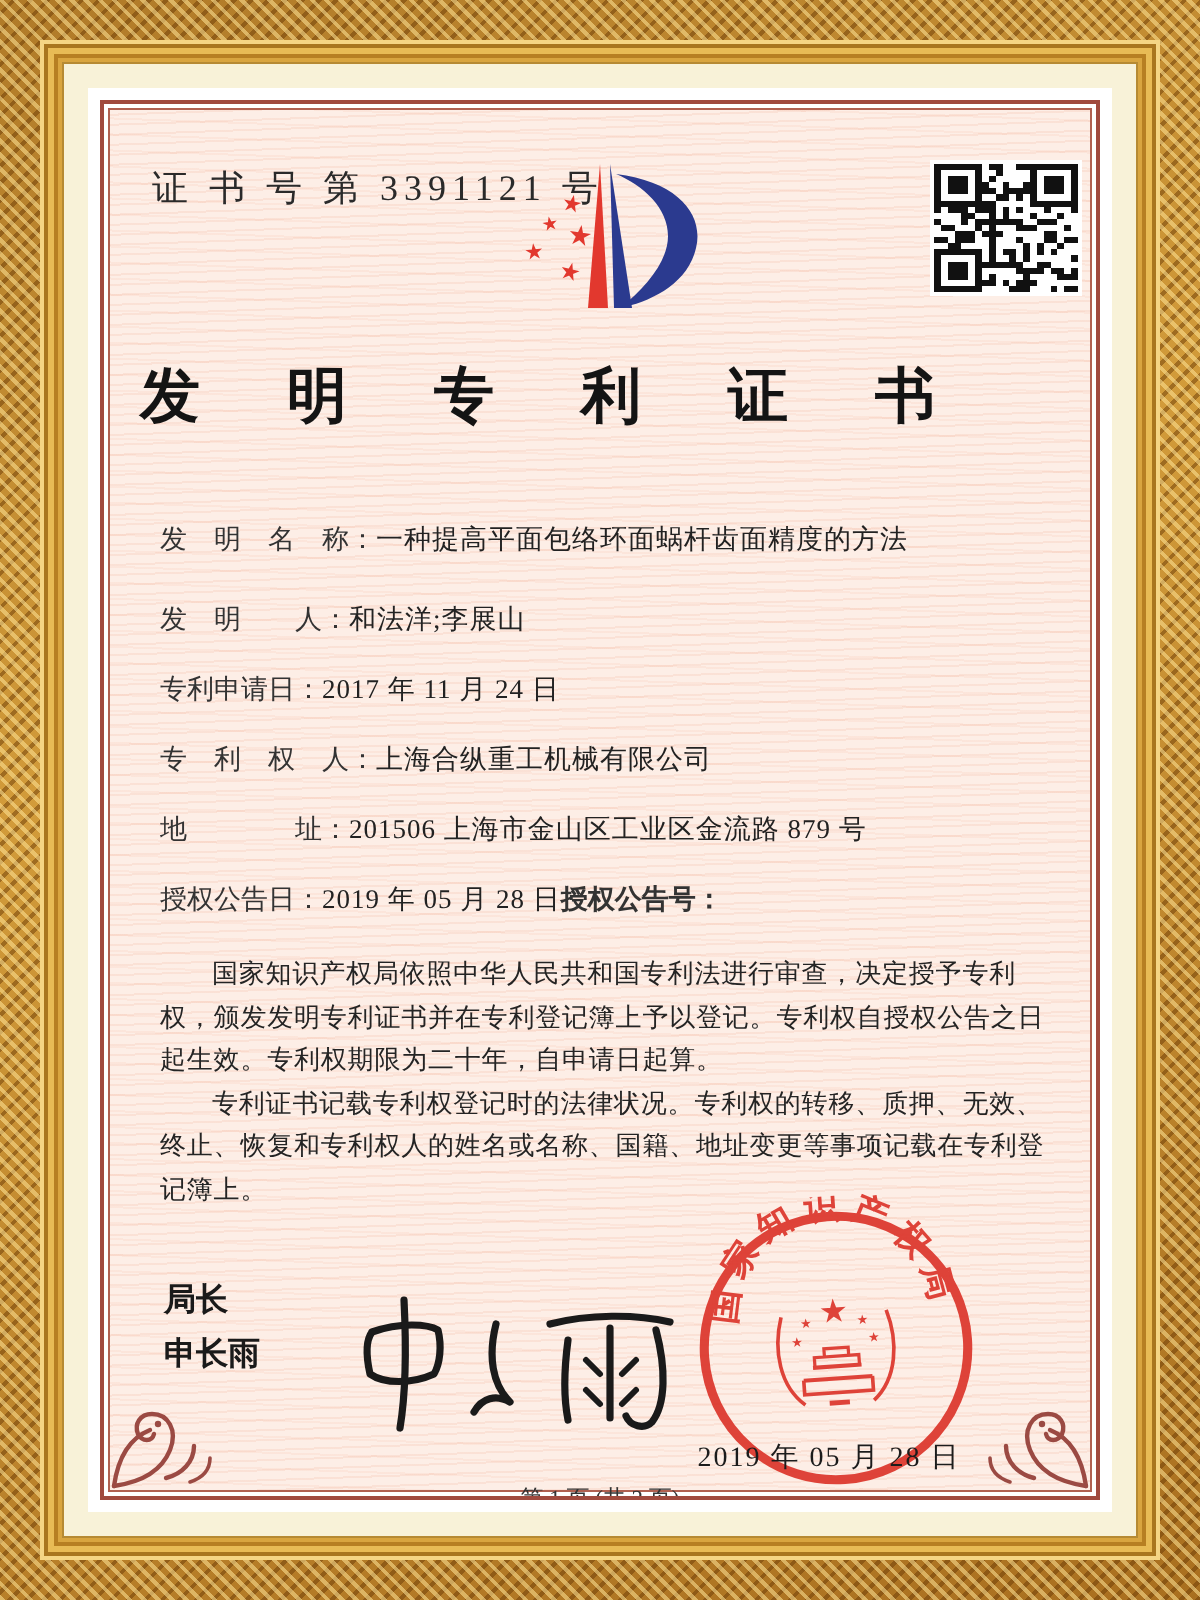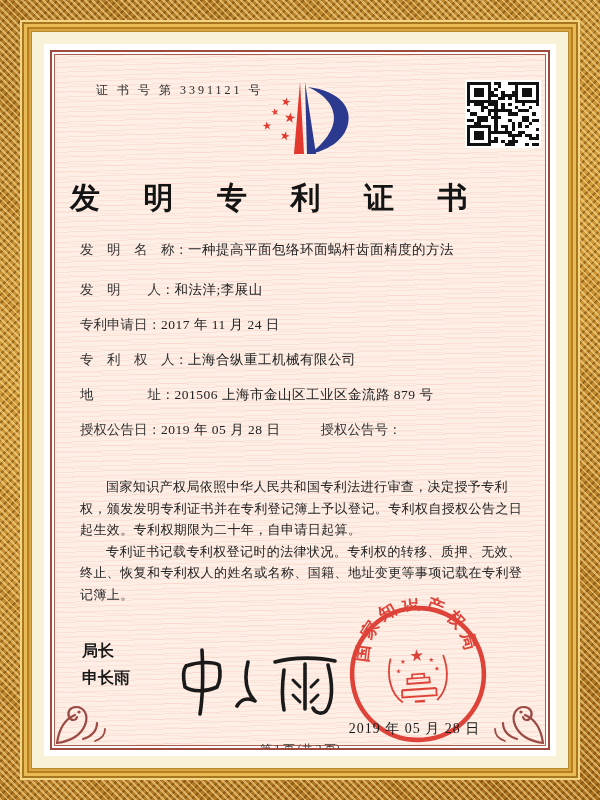--- a/index.html
+++ b/index.html
@@ -27,37 +27,37 @@
     position:relative;width:500px;height:700px;
     background-color:#fdeee6;
     background-image:
       repeating-linear-gradient(178deg, rgba(238,158,128,.16) 0 1px, transparent 1px 5px),
       repeating-linear-gradient(2deg, rgba(248,198,178,.22) 0 1px, transparent 1px 8px);
     border:2px solid #a04a3e;
     box-shadow: inset 0 0 0 2px #ffffff, inset 0 0 0 3px #b06050;
     overflow:hidden;
   }
 
-  .cert-no{ position:absolute; left:44px; top:30px; font-size:12px; letter-spacing:3px; color:#2a2a2a; white-space:pre; }
+  .cert-no{ position:absolute; left:24px; top:30px; font-size:18px; letter-spacing:3px; color:#2a2a2a; white-space:pre; }
 
   .logo{ position:absolute; left:195px; top:8px; }
   .qr{ position:absolute; left:413px; top:28px; background:#fff; padding:2px; }
 
   .title{
     position:absolute; left:0; top:126px; width:100%;
     font-size:30px; color:#141414;
     letter-spacing:18px; text-indent:18px; font-weight:600;
   }
 
-  .fields{ position:absolute; left:28px; top:188px; right:24px; font-size:13.5px; color:#222; }
+  .fields{ position:absolute; left:28px; top:208px; right:24px; font-size:13.5px; color:#222; }
   .frow{ display:flex; margin-bottom:15px; line-height:20px; }
   .frow.first{ margin-bottom:20px; }
   .flabel{ white-space:pre; color:#333; flex-shrink:0; }
   .fvalue{ white-space:pre; letter-spacing:.5px; }
-  .grant-pair2{ margin-left:40px; display:flex; }
+  .grant-pair2{ display:flex;font-weight:bold; }
 
   .paragraphs{ position:absolute; left:28px; top:424px; width:448px;
     font-size:13px; line-height:21.5px; color:#242424; }
   .paragraphs p{ text-indent:2em; letter-spacing:.4px; }
 
   .official{ position:absolute; left:30px; top:585px; font-size:16px; font-weight:bold; color:#1a1a1a; line-height:27px; }
   .signature{ position:absolute; left:120px; top:588px; }
 
   .seal{ position:absolute; left:290px; top:546px; transform:rotate(-4deg); }
   .issue-date{ position:absolute; left:275px; top:668px; width:175px; text-align:center;

